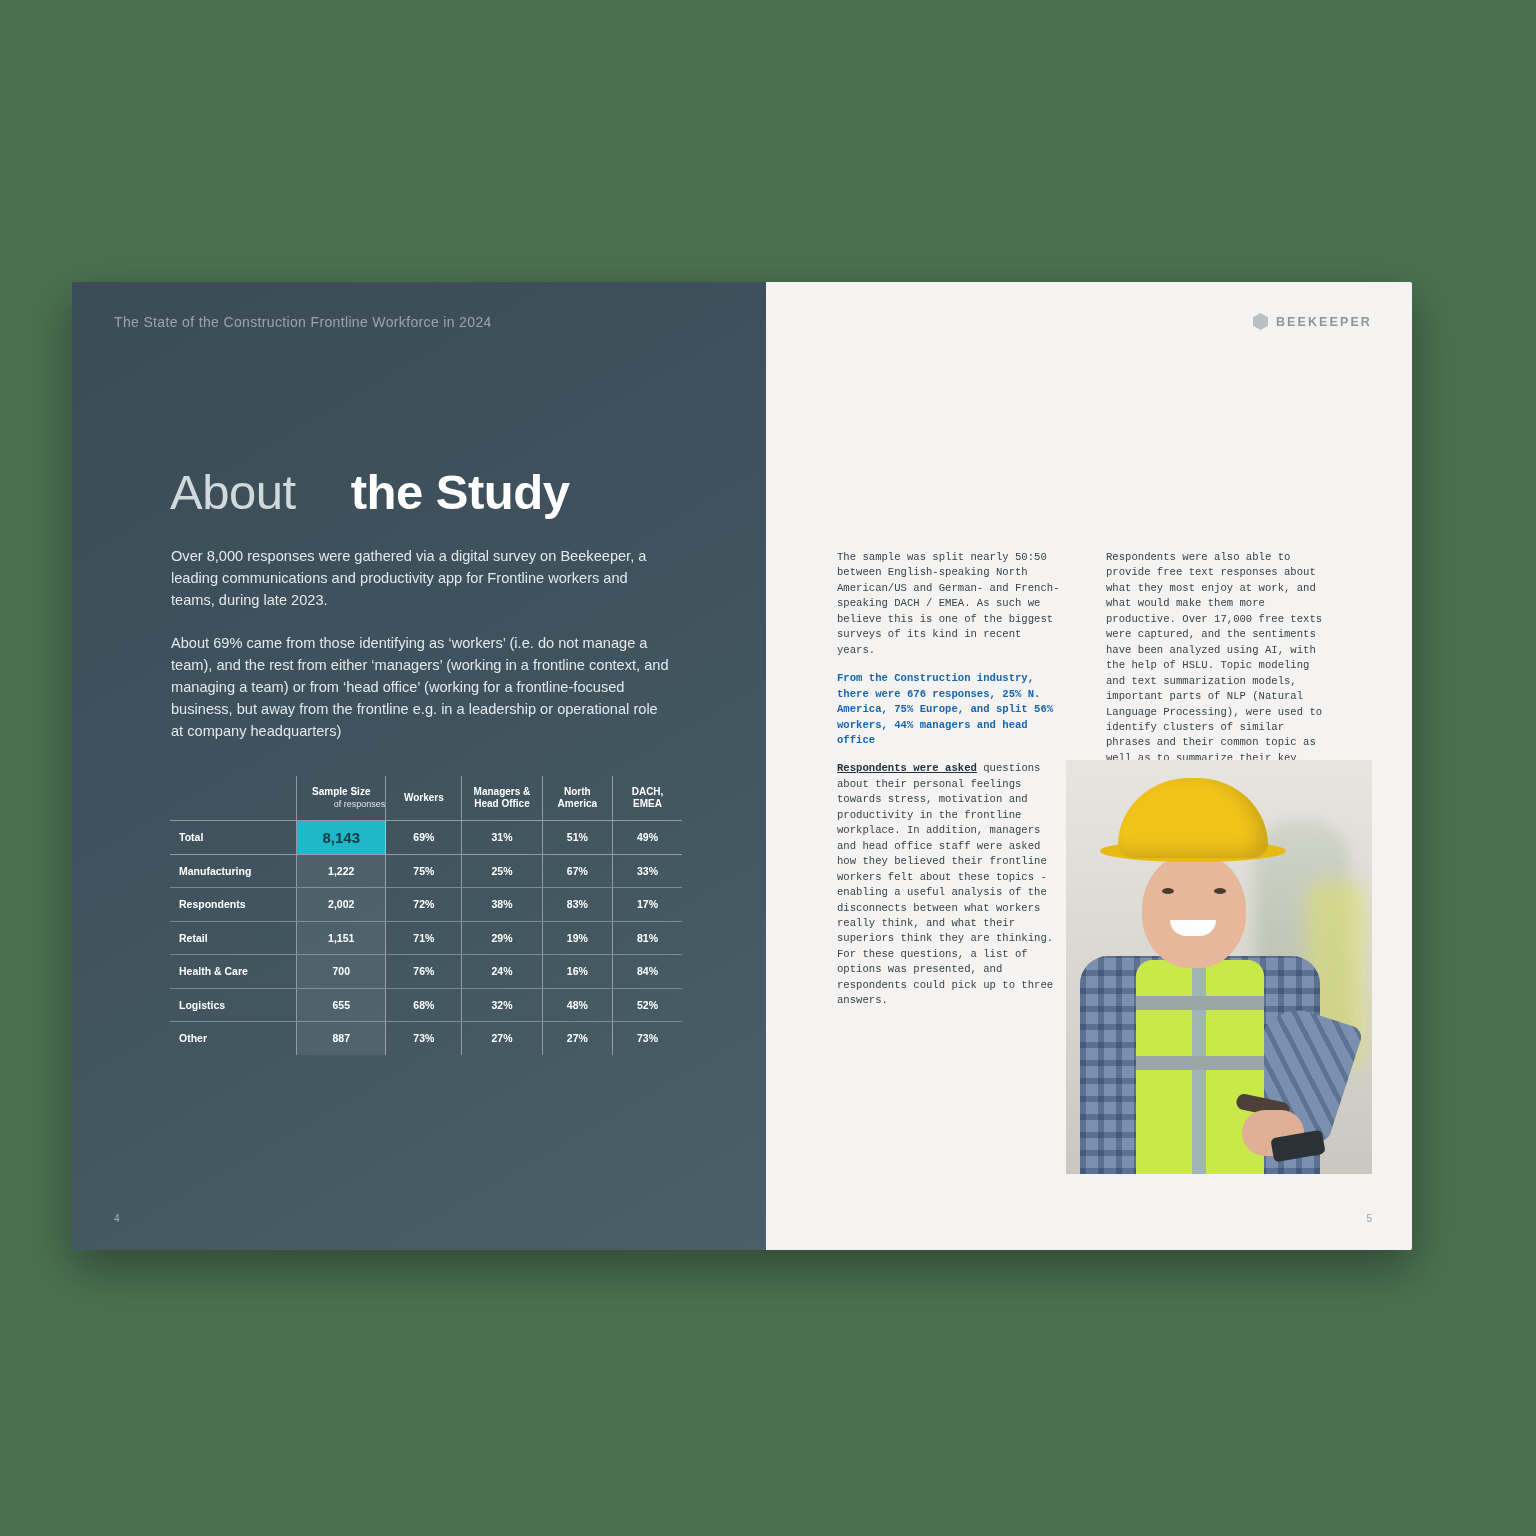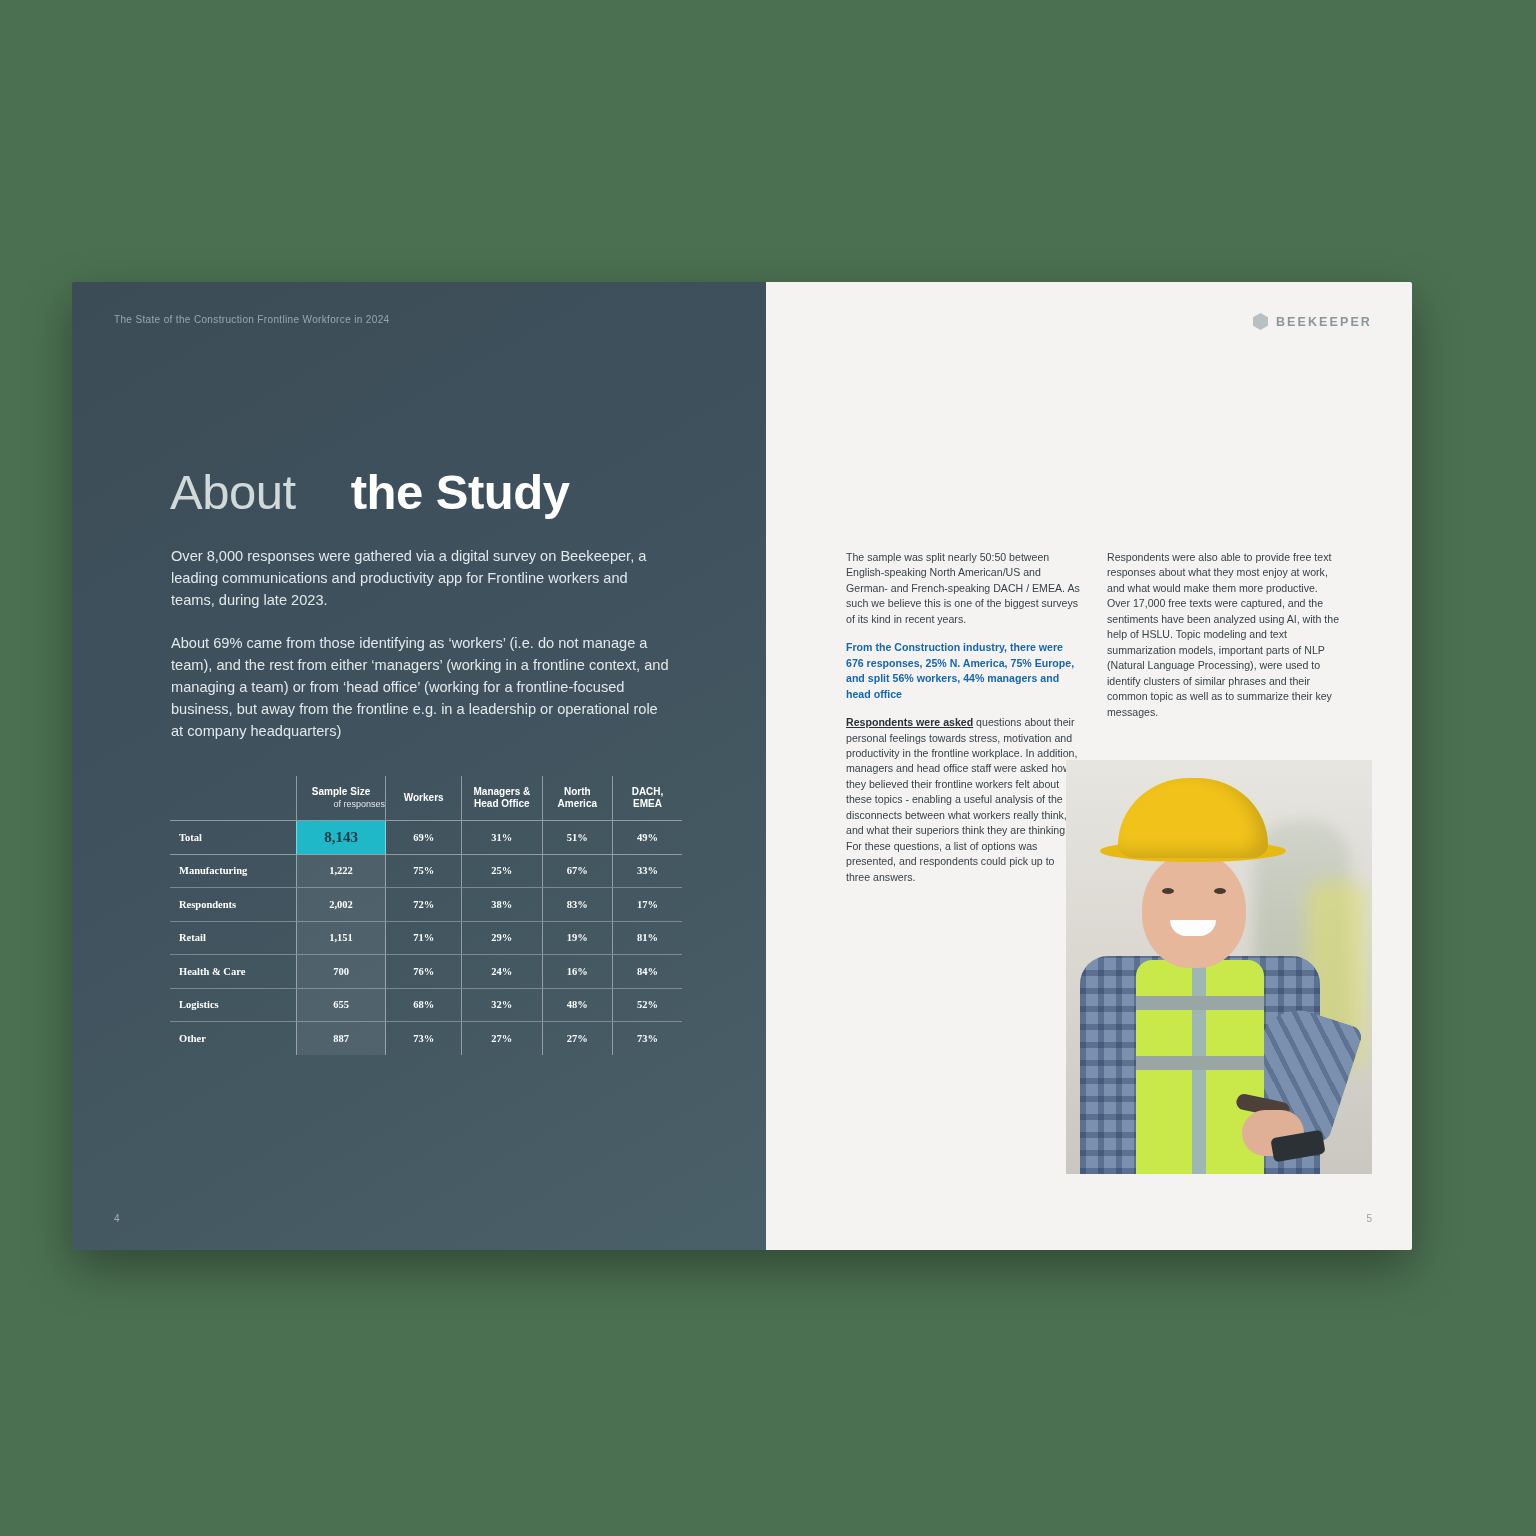--- a/index.html
+++ b/index.html
@@ -30,21 +30,21 @@
     width: 694px;
     height: 968px;
     background: linear-gradient(150deg, #3c4c57 0%, #3f525d 45%, #4a6068 100%);
     color: #ffffff;
     flex: 0 0 auto;
   }
   .running-head {
     position: absolute;
     left: 42px;
     top: 32px;
-    font-size: 10px;
+    font-size: 14px;
     letter-spacing: 0.35px;
     color: rgba(255,255,255,0.48);
   }
   .title {
     position: absolute;
     left: 98px;
     top: 185px;
     font-size: 49px;
     line-height: 1.05;
     letter-spacing: -0.5px;
@@ -100,21 +100,20 @@
     font-size: 9px;
     color: #e2e7e8;
     text-align: right;
   }
   table.survey tbody td {
     border-left: 1px solid rgba(255,255,255,0.42);
     border-bottom: 1px solid rgba(255,255,255,0.3);
     font-weight: 700;
     font-size: 10.5px;
     color: #ffffff;
-    font-family: Liberation Serif, serif;
   }
   table.survey tbody tr:last-child td { border-bottom: none; }
   table.survey tbody td.rowlabel {
     border-left: none;
     text-align: left;
     padding-left: 9px;
     font-weight: 700;
     font-size: 10.5px;
   }
   table.survey tbody td.sample {
@@ -157,25 +156,26 @@
     clip-path: polygon(50% 0%, 100% 25%, 100% 75%, 50% 100%, 0% 75%, 0% 25%);
   }
   .logo .word {
     font-size: 12.5px;
     letter-spacing: 2.1px;
     color: #8d969b;
     font-weight: 700;
   }
   .cols {
     position: absolute;
-    left: 80px;
+    left: 71px;
     top: 268px;
     width: 496px;
     display: flex;
-    gap: 26px;
+    gap: 42px;
+    font-family: Liberation Mono, monospace;
   }
   .col { width: 235px; }
   .col p {
     margin: 0 0 13px 0;
     font-size: 10.6px;
     line-height: 1.46;
     color: #36434a;
   }
   .col p.highlight {
     color: #1666b0;

